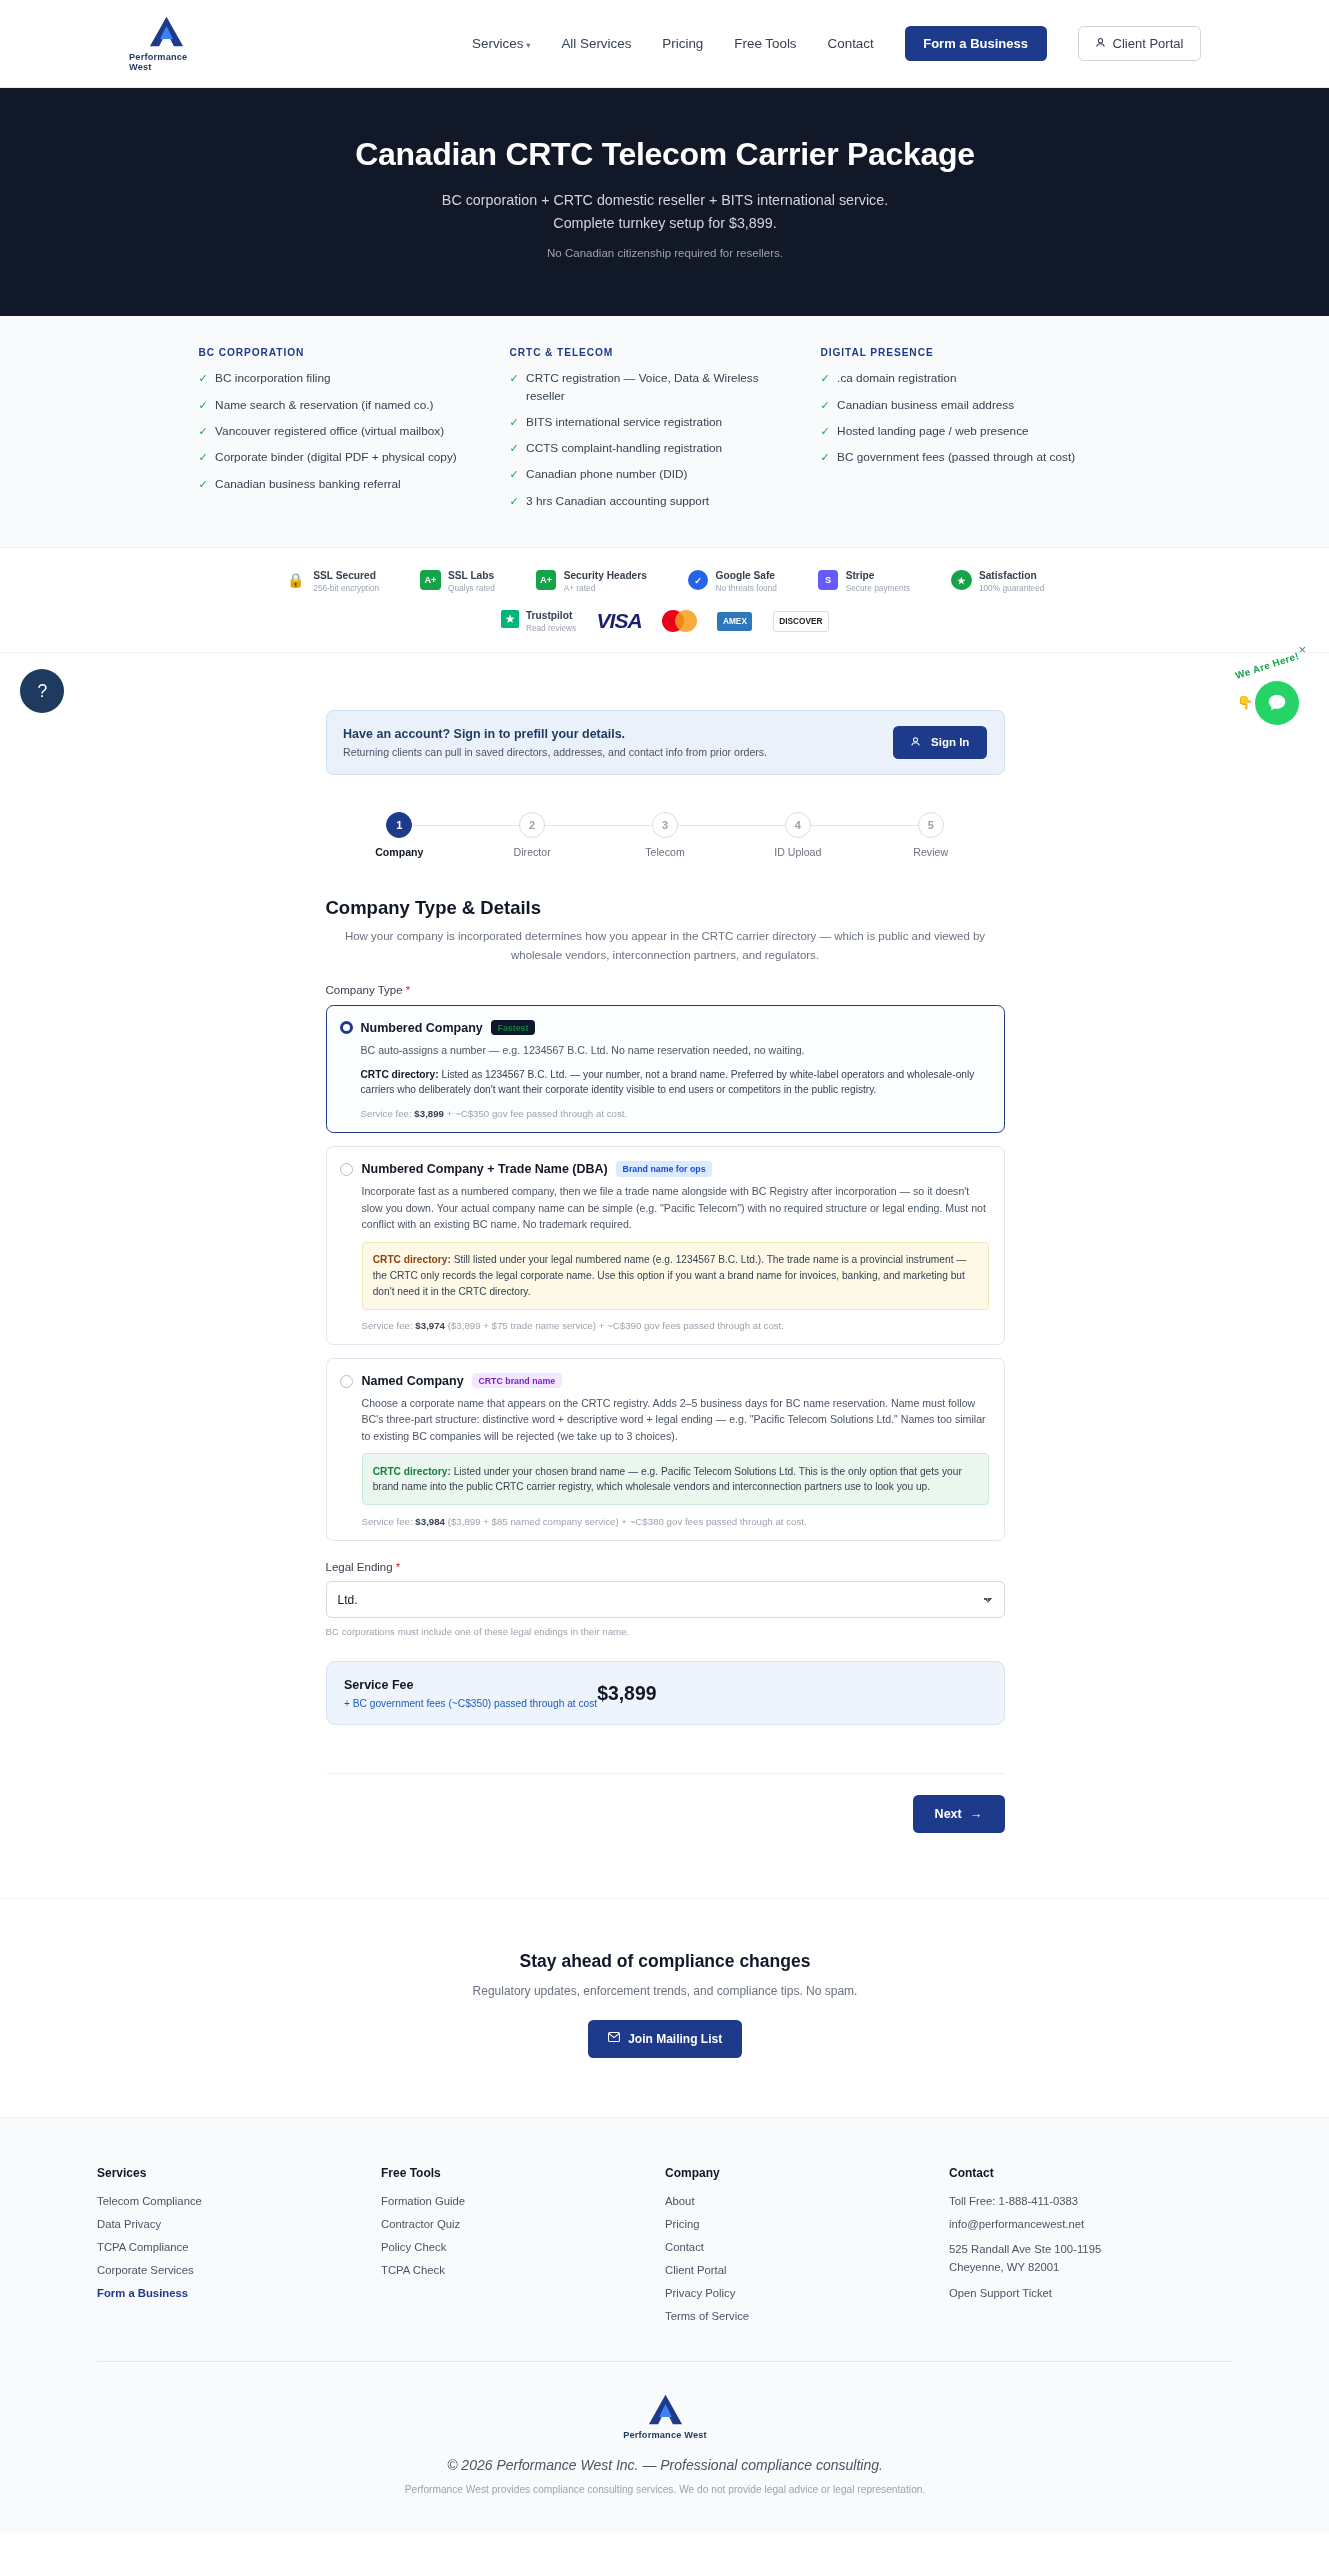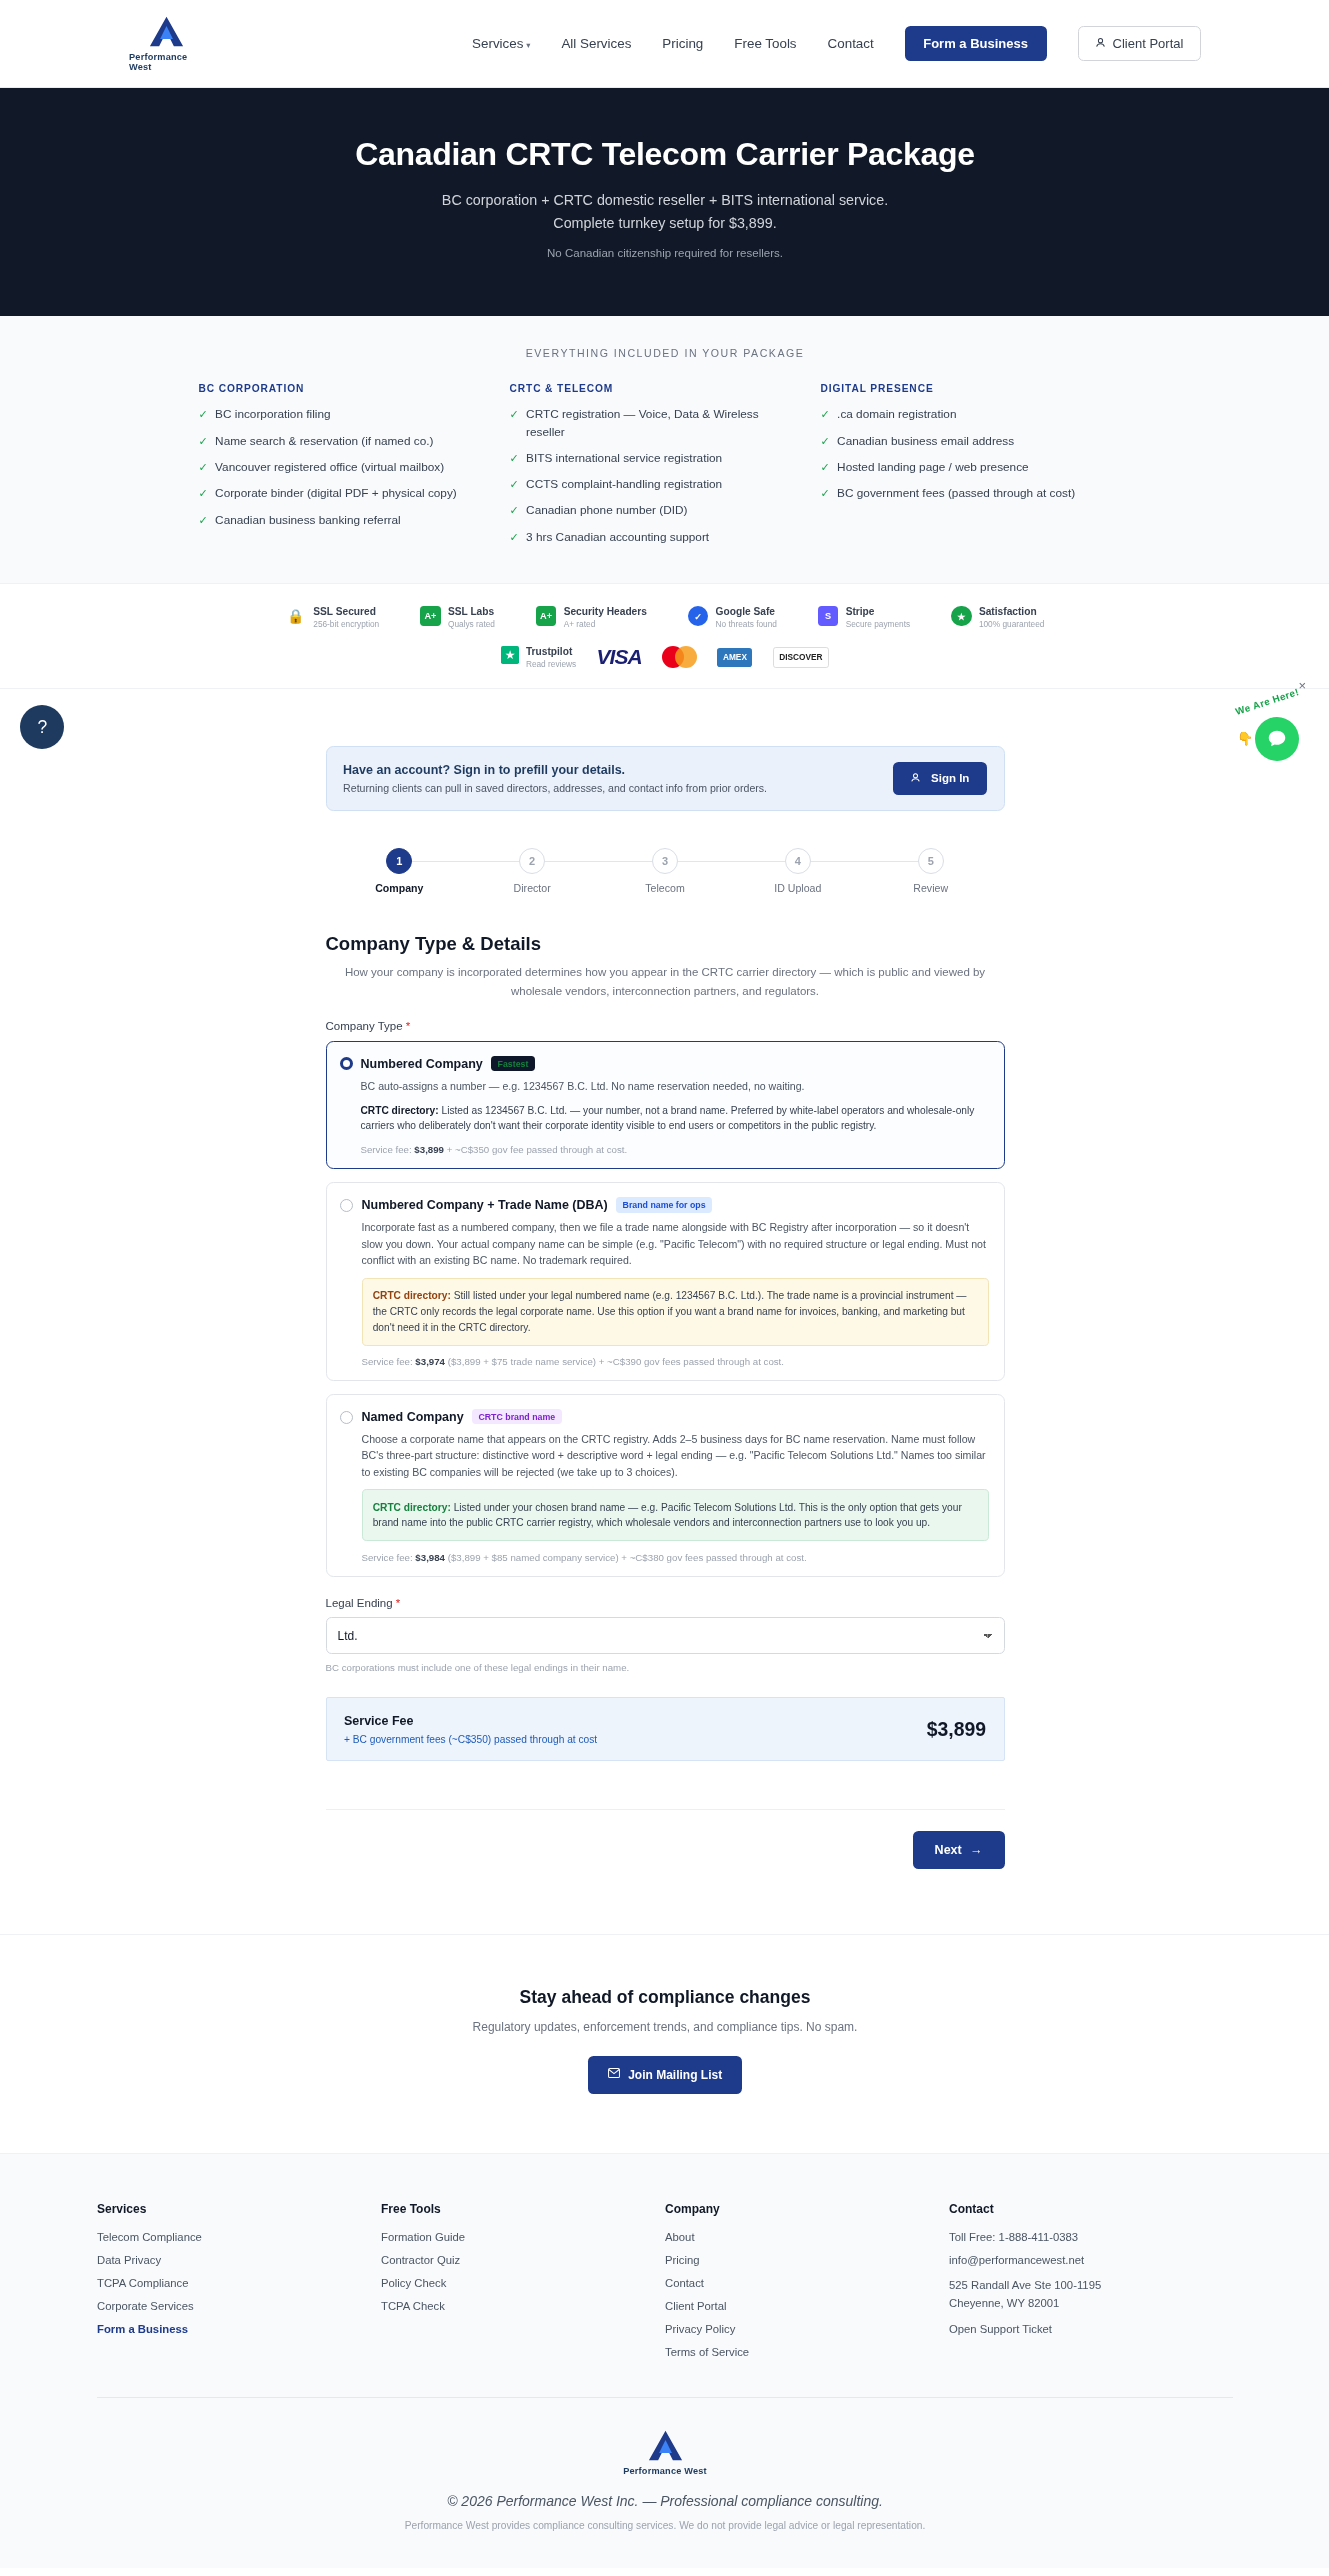--- a/index.html
+++ b/index.html
@@ -151,22 +151,22 @@
     background: #fff; font-size: 12px; color: #111827; padding: 0 11px;
     appearance: none; background-image:
       linear-gradient(45deg, transparent 50%, #555 50%),
       linear-gradient(135deg, #555 50%, transparent 50%);
     background-position: calc(100% - 15.7px) 15.7px, calc(100% - 11px) 15.7px;
     background-size: 4.6px 4.6px, 4.6px 4.6px; background-repeat: no-repeat;
   }
   .help-text { font-size: 9.7px; color: #9ca3af; margin-top: 8.3px; }
 
   .fee-card {
-    background: #eef4fc; border: 0.9px solid #d6e3f5; border-radius: 2px;
-    margin-top: 24px; padding: 15.7px 17.5px; display: flex; justify-content: space-between; align-items: center;
+    background: #eef4fc; border: 0.9px solid #d6e3f5; border-radius: 9px;
+    margin-top: 24px; padding: 15.7px 17.5px; display: flex; align-items: center;
   }
   .fee-card .t { font-size: 12.5px; font-weight: bold; color: #111827; }
   .fee-card .s { font-size: 10.2px; color: #1e5bb8; margin-top: 5.5px; }
   .fee-card .amt { font-size: 19.4px; font-weight: bold; color: #111827; }
 
   .nav-row { display: flex; justify-content: flex-end; margin-top: 48px; padding-top: 20.3px; border-top: 0.9px solid #eceff3; }
   .btn-next {
     background: #1e3a8a; color: #fff; border: none; border-radius: 5.5px;
     font-size: 12.5px; font-weight: bold; padding: 12px 22px; display: flex; gap: 8.3px; align-items: center;
   }
@@ -247,21 +247,20 @@
   <div class="hero">
     <h1>Canadian CRTC Telecom Carrier Package</h1>
     <div class="hero-sub">
       <div>BC corporation + CRTC domestic reseller + BITS international service.</div>
       <div>Complete turnkey setup for $3,899.</div>
     </div>
     <div class="hero-note">No Canadian citizenship required for resellers.</div>
   </div>
 
   <div class="included">
-    <div class="included-title">EVERYTHING INCLUDED IN YOUR PACKAGE</div>
     <div class="cols">
       <div class="col">
         <div class="col-head">BC CORPORATION</div>
         <ul>
           <li>
               <span class="chk">✓</span>
               <span>BC incorporation filing</span>
             </li>
           <li>
               <span class="chk">✓</span>

